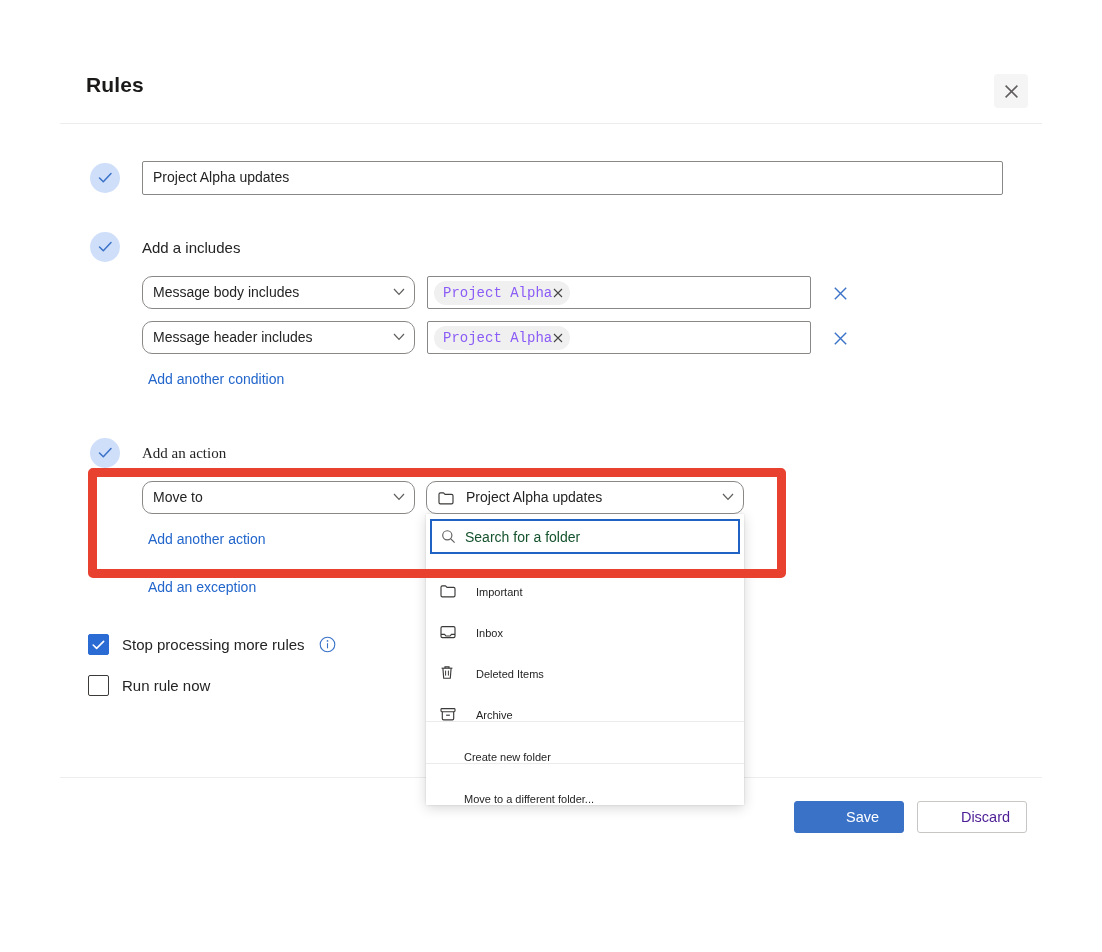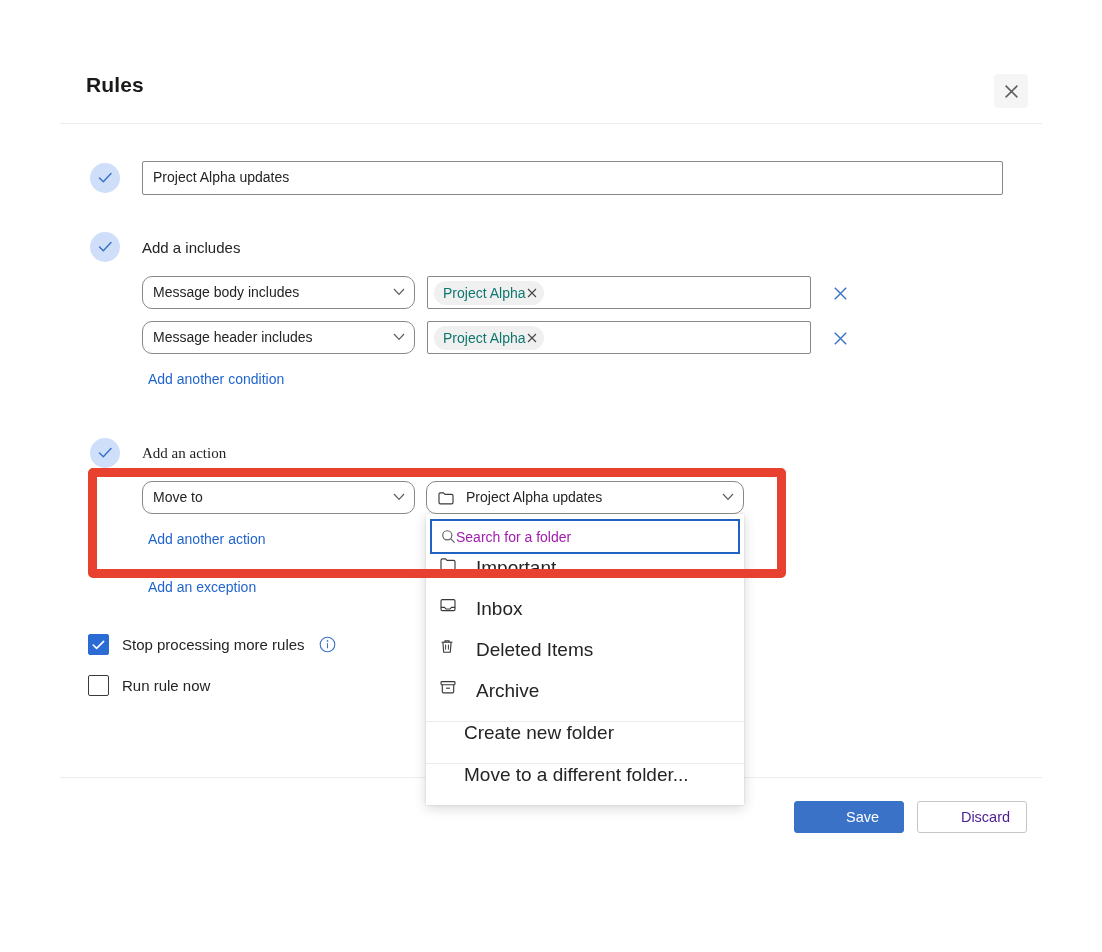--- a/index.html
+++ b/index.html
@@ -126,22 +126,23 @@
     position: absolute;
     left: 6px; top: 4px;
     height: 24px;
     padding: 0 7px 0 9px;
     background: #f0f0f0;
     border-radius: 12px;
     display: flex;
     align-items: center;
     gap: 1px;
     font-size: 14px;
-    color: #0f766e;
+    color: #8b5cf6;
     white-space: nowrap;
+    font-family: Liberation Mono, monospace;
   }
   .pill .pill-x { display: flex; align-items: center; cursor: pointer; }
 
   .row-x {
     position: absolute;
     width: 18px; height: 18px;
     display: flex;
     align-items: center;
     justify-content: center;
     cursor: pointer;
@@ -189,29 +190,30 @@
     height: 35px;
     border: 2px solid #1f62c4;
     background: #fff;
     box-sizing: border-box;
     display: flex;
     align-items: center;
     cursor: text;
   }
   .fsearch .sicon { margin-left: 9px; display: flex; }
   .fsearch .sph {
+    margin-left: 9px;
     font-size: 14px;
-    color: #a21caf;
+    color: #14532d;
   }
   .fitem {
     height: 41px;
     display: flex;
-    align-items: flex-start;
+    align-items: flex-end;
     padding-left: 14px;
-    font-size: 19px;
+    font-size: 11px;
     color: #242424;
     cursor: pointer;
     box-sizing: border-box;
   }
   .fitem .fic {
     width: 22px;
     display: flex;
     align-items: center;
     margin-right: 14px;
     flex: 0 0 auto;

